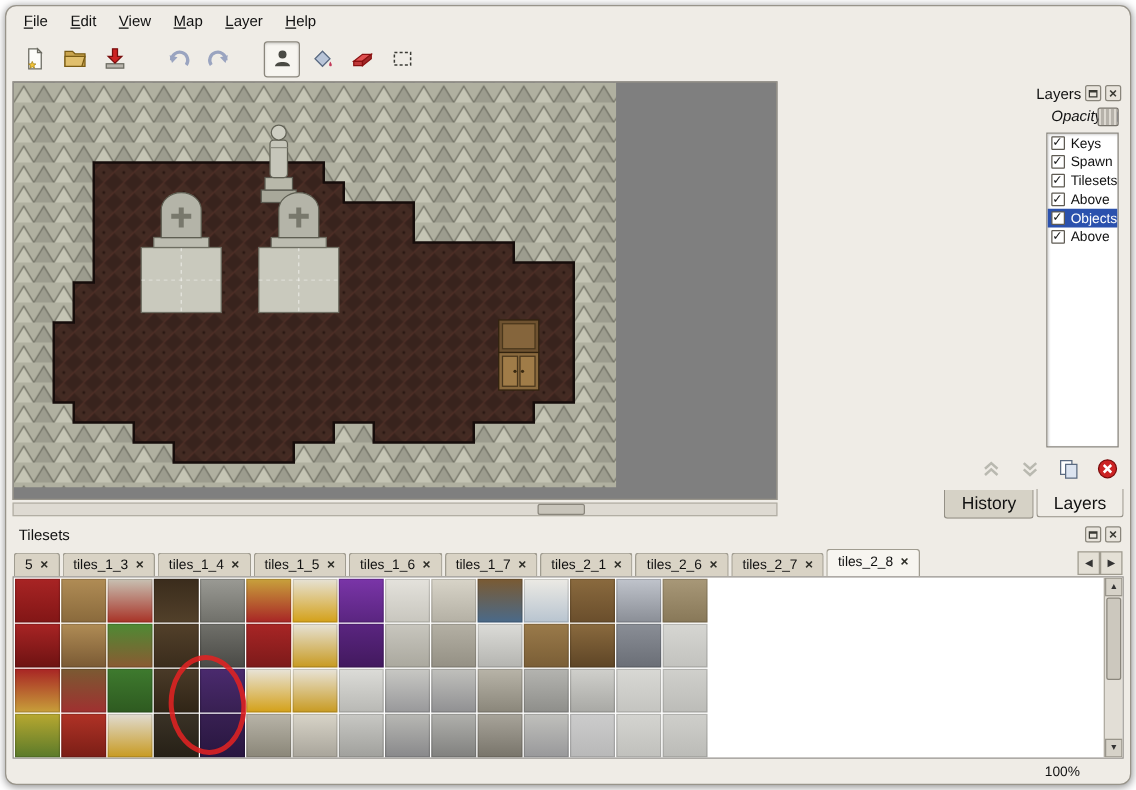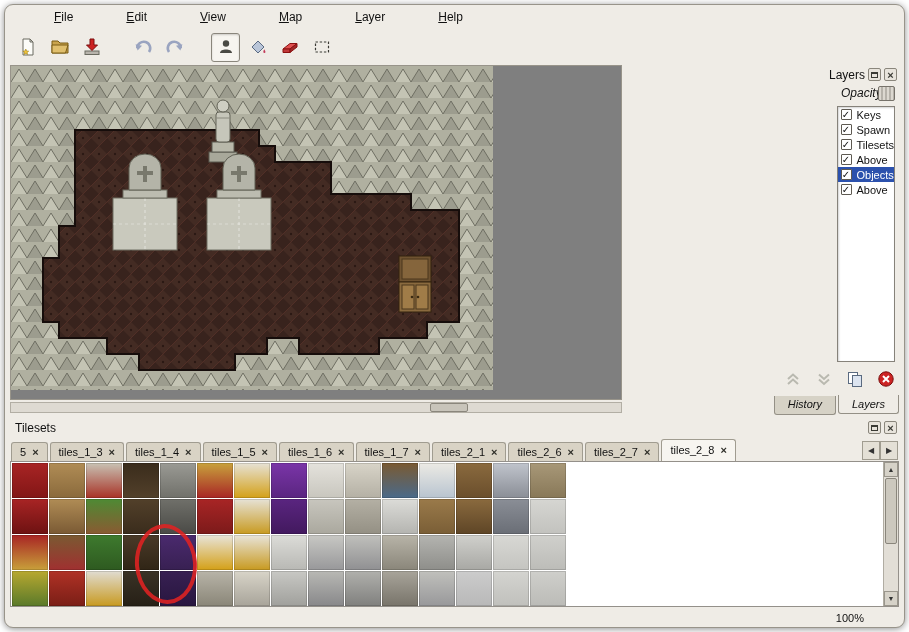--- a/index.html
+++ b/index.html
@@ -7,21 +7,21 @@
   .window{
     width:901px;height:624px;margin:4px;
     border:1px solid #98948a;border-radius:9px;
     box-shadow:0 1px 7px rgba(0,0,0,.45);
     background:#efece6;overflow:hidden;
     font-family:"Liberation Sans","DejaVu Sans",sans-serif;font-size:12px;color:#111;
     display:flex;flex-direction:column;
   }
   
   .menubar{height:24px;display:flex;align-items:center;padding-left:6px;gap:2px;}
-  .menu-item{padding:3px 8px;cursor:default;margin-left:35px;}
+  .menu-item{padding:3px 8px;cursor:default;}
   .menu-item u{text-decoration:underline;}
   
   .toolbar{height:36px;display:flex;align-items:center;padding-left:8px;gap:3px;}
   .tb-gap{width:16px;height:1px;}
   .tool-btn{width:29px;height:29px;display:flex;align-items:center;justify-content:center;
     border:1px solid transparent;border-radius:3px;background:transparent;padding:0;}
   .tool-btn.active{border:1px solid #8a867c;background:#f7f5f0;box-shadow:inset 0 1px 2px rgba(0,0,0,.18);}
   .tool-btn .icon{display:flex;}
   
   .main-row{display:flex;gap:6px;padding:0 5px;height:350px;}
@@ -51,21 +51,21 @@
     box-shadow:inset 1px 1px 2px rgba(0,0,0,.18);overflow:hidden;}
   .layer-row{height:15px;display:flex;align-items:center;gap:5px;padding-left:3px;font-size:11px;}
   .layer-row.selected{background:#2b51ad;color:#fff;}
   .cb{width:11px;height:11px;min-width:11px;background:#fff;border:1px solid #5e5a52;
     font-size:10px;line-height:9px;text-align:center;color:#101010;font-weight:bold;border-radius:1px;}
   .layer-actions{display:flex;gap:13px;align-items:center;padding:5px 4px 3px 10px;}
   .action-btn{border:none;background:none;padding:0;display:flex;}
   .action-btn.disabled{opacity:.75;}
   .panel-tabs{display:flex;gap:2px;padding:2px 0 0 3px;}
   .ptab{padding:2px 13px 3px;border:1px solid #949086;border-top:none;background:#d6d2c6;
-    font-size:11px;border-radius:0 0 3px 3px;font-style:italic;}
+    font-size:14px;border-radius:0 0 3px 3px;}
   .ptab.active{background:#efece6;position:relative;top:-1px;padding-top:3px;}
   
   .tilesets-panel{margin:3px 5px 0;display:flex;flex-direction:column;}
   .ts-tabs{display:flex;align-items:flex-end;padding:2px 1px 0;}
   .ts-tab{display:flex;align-items:center;gap:6px;padding:3px 8px 3px;background:#d9d3c5;
     border:1px solid #a09c90;border-bottom:none;border-radius:3px 3px 0 0;margin-right:2px;
     font-size:11px;white-space:nowrap;}
   .ts-tab.active{background:#f7f5f0;padding-top:4px;padding-bottom:5px;}
   .tab-close{font-weight:bold;font-size:11px;color:#2e2e28;line-height:10px;}
   .ts-nav{margin-left:auto;display:flex;margin-bottom:1px;}

